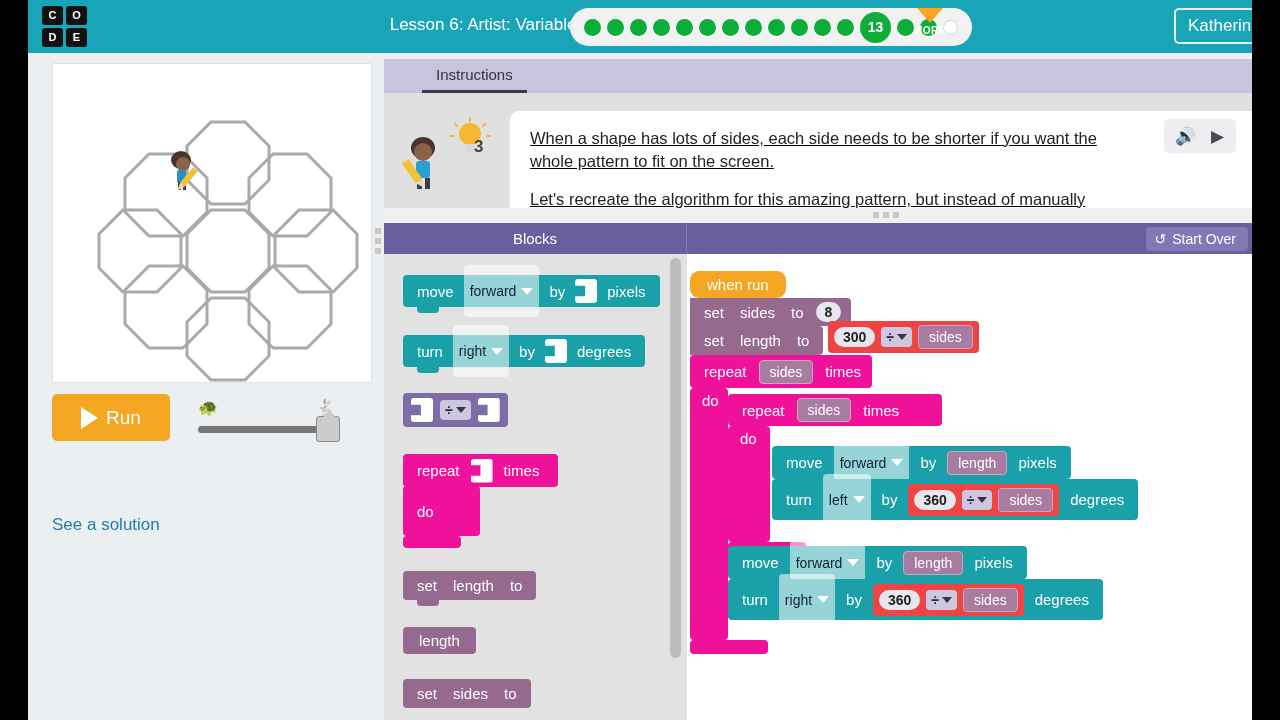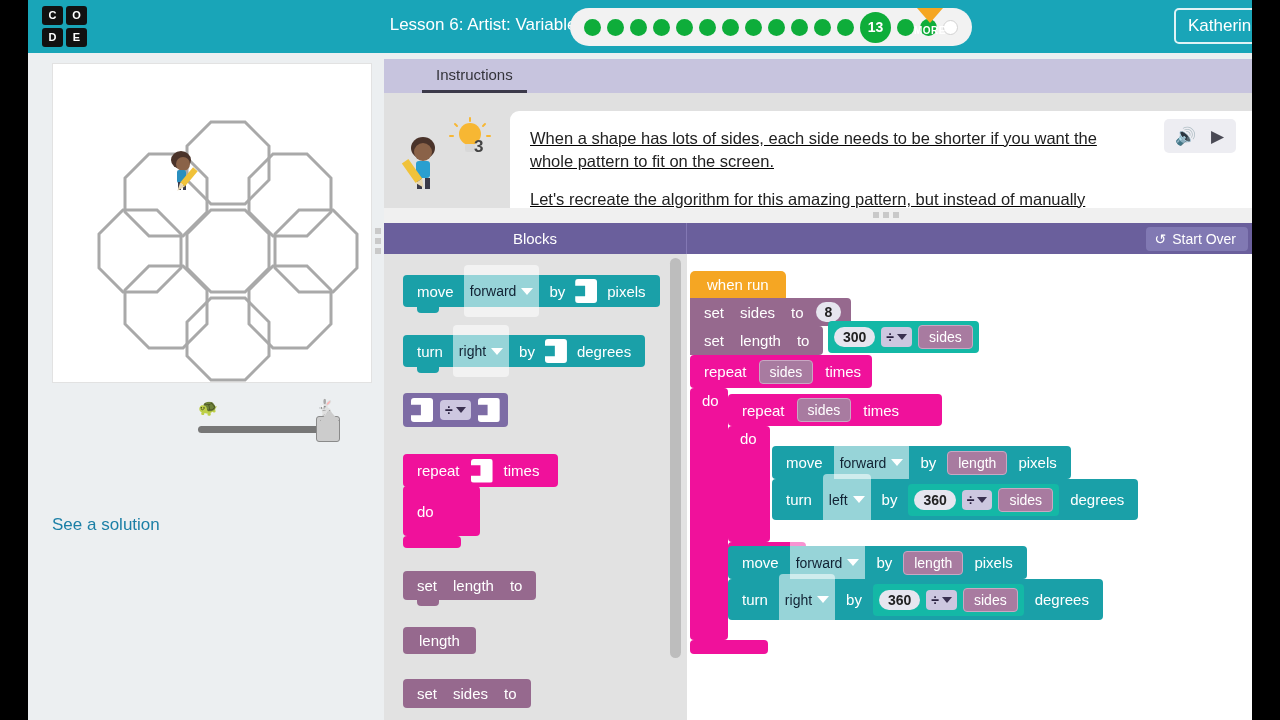--- a/index.html
+++ b/index.html
@@ -179,21 +179,21 @@
   .varpill {
     background:#a87ba0; color:#fff; border-radius:4px; padding:3px 10px; font-size:14px;
     border:1px solid #c9a7c3;
   }
   .op {
     background:#cdc7e0; color:#2a2140; border-radius:4px; padding:2px 5px;
     display:inline-flex; align-items:center; gap:3px; font-size:14px; font-weight:bold;
   }
   .op .caret { width:0;height:0;border-left:5px solid transparent;border-right:5px solid transparent;border-top:6px solid #3a3050; }
   .mathblk {
-    background:#14b8a6; border-radius:4px; padding:4px 6px;
+    background:#ef4444; border-radius:4px; padding:4px 6px;
     display:inline-flex; align-items:center; gap:6px;
   }
   .notch { position:absolute; left:14px; bottom:-6px; width:22px; height:7px; background:inherit; border-radius:0 0 4px 4px; }
   .lbl { padding:0 4px; }
 </style>
 </head>
 <body>
 
 <div id="screen">
 
@@ -272,20 +272,24 @@
             <rect x="125" y="118" width="3" height="8" fill="#3b3b4a"></rect>
             <rect x="130" y="118" width="3" height="8" fill="#3b3b4a"></rect>
             <g transform="rotate(40 138 112)">
               <rect x="134" y="104" width="6" height="20" fill="#f0c23a"></rect>
               <polygon points="134,124 140,124 137,132" fill="#e8d7b0"></polygon>
             </g>
           </g>
         </svg>
       </div>
 
+      <div class="run-btn">
+        <span class="run-tri"></span>
+        <span class="run-lbl">Run</span>
+      </div>
 
       <div class="speed">
         <span class="ico turtle">🐢</span>
         <span class="ico rabbit">🐇</span>
         <div class="track"></div>
         <div class="knob"></div>
       </div>
 
       <div class="solution-link">See a solution</div>
     </div>
@@ -417,21 +421,21 @@
 
         <div class="blk blk-mauve" style="left:19px; top:425px; height:29px; padding:0 10px; gap:8px;">
           <span class="lbl">set</span>
           <span class="lbl">sides</span>
           <span class="lbl">to</span>
         </div>
       </div>
 
       <div class="workspace">
 
-        <div class="blk blk-orange" style="left:2px; top:17px; height:27px; padding:0 13px;">
+        <div class="blk blk-orange" style="left:2px; top:17px; height:27px; padding:0 13px;border-radius:9px;">
           <span class="lbl">when run</span>
         </div>
 
         <div class="blk blk-mauve" style="left:2px; top:44px; height:28px; padding:0 10px; gap:8px; border-radius:0 4px 4px 0;">
           <span class="lbl">set</span>
           <span class="lbl">sides</span>
           <span class="lbl">to</span>
           <span class="num">8</span>
         </div>
 

